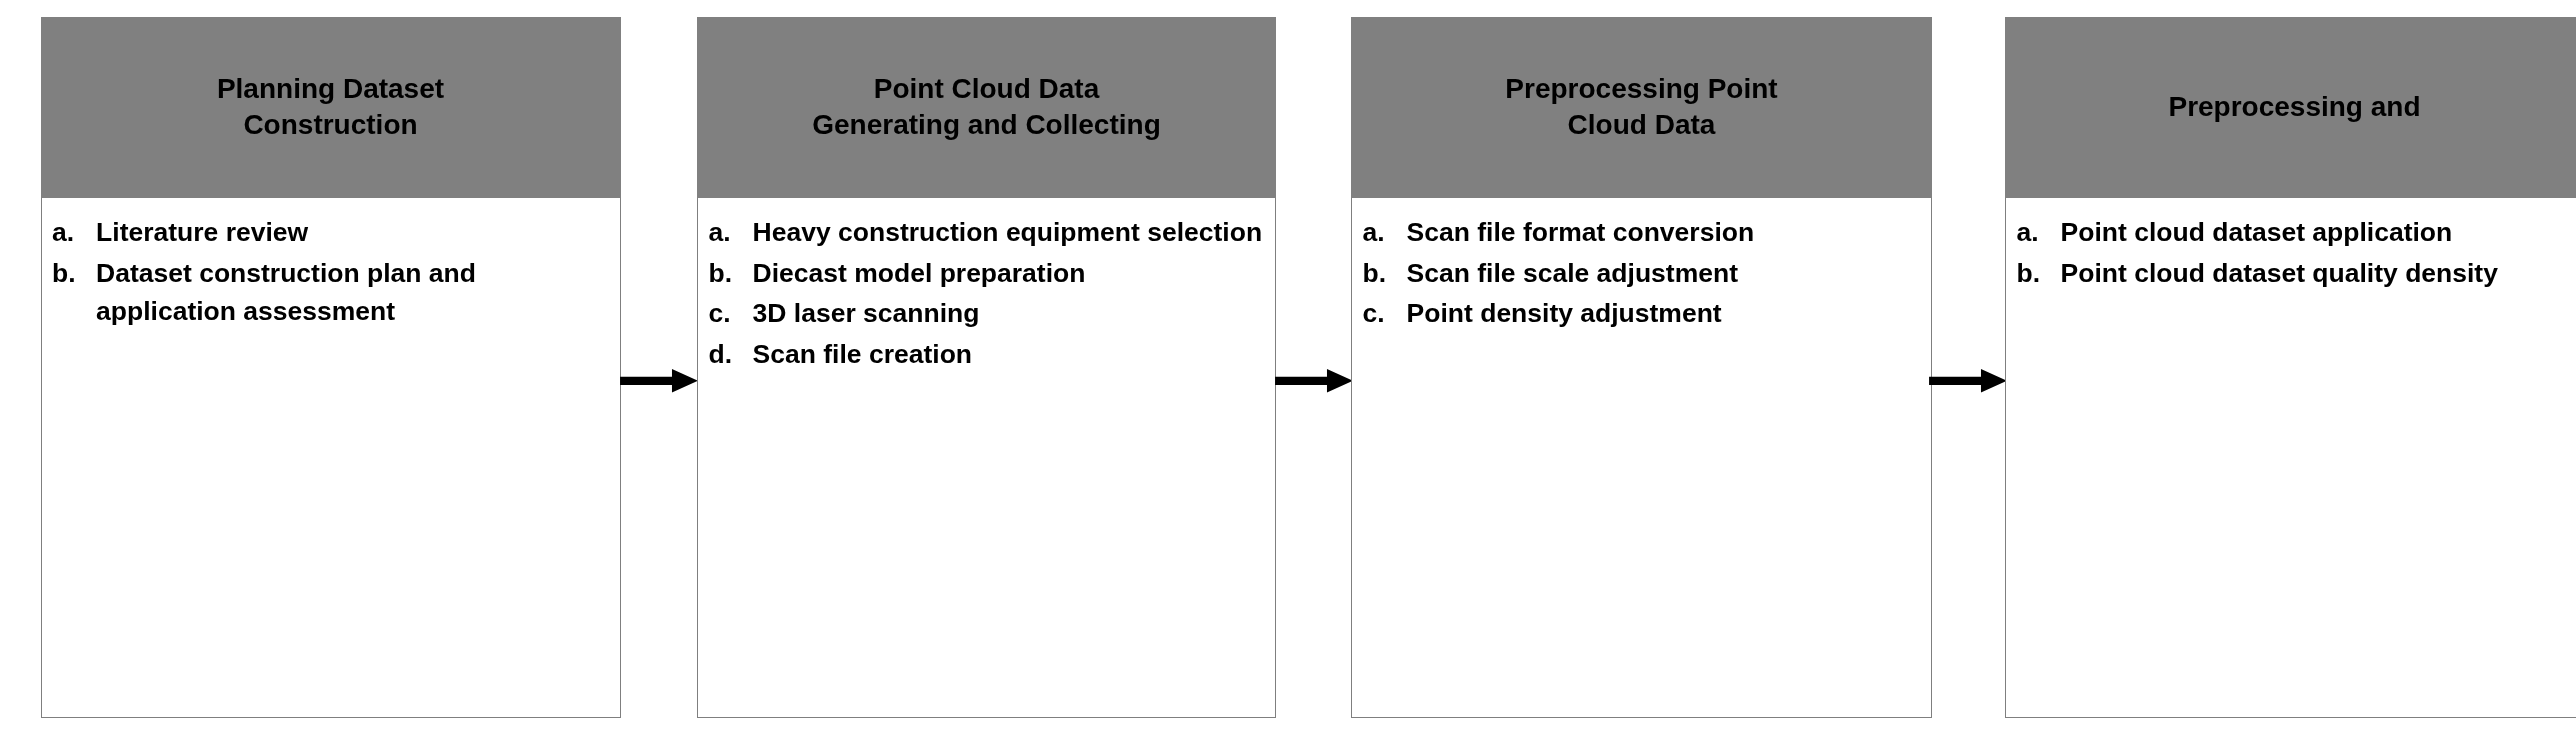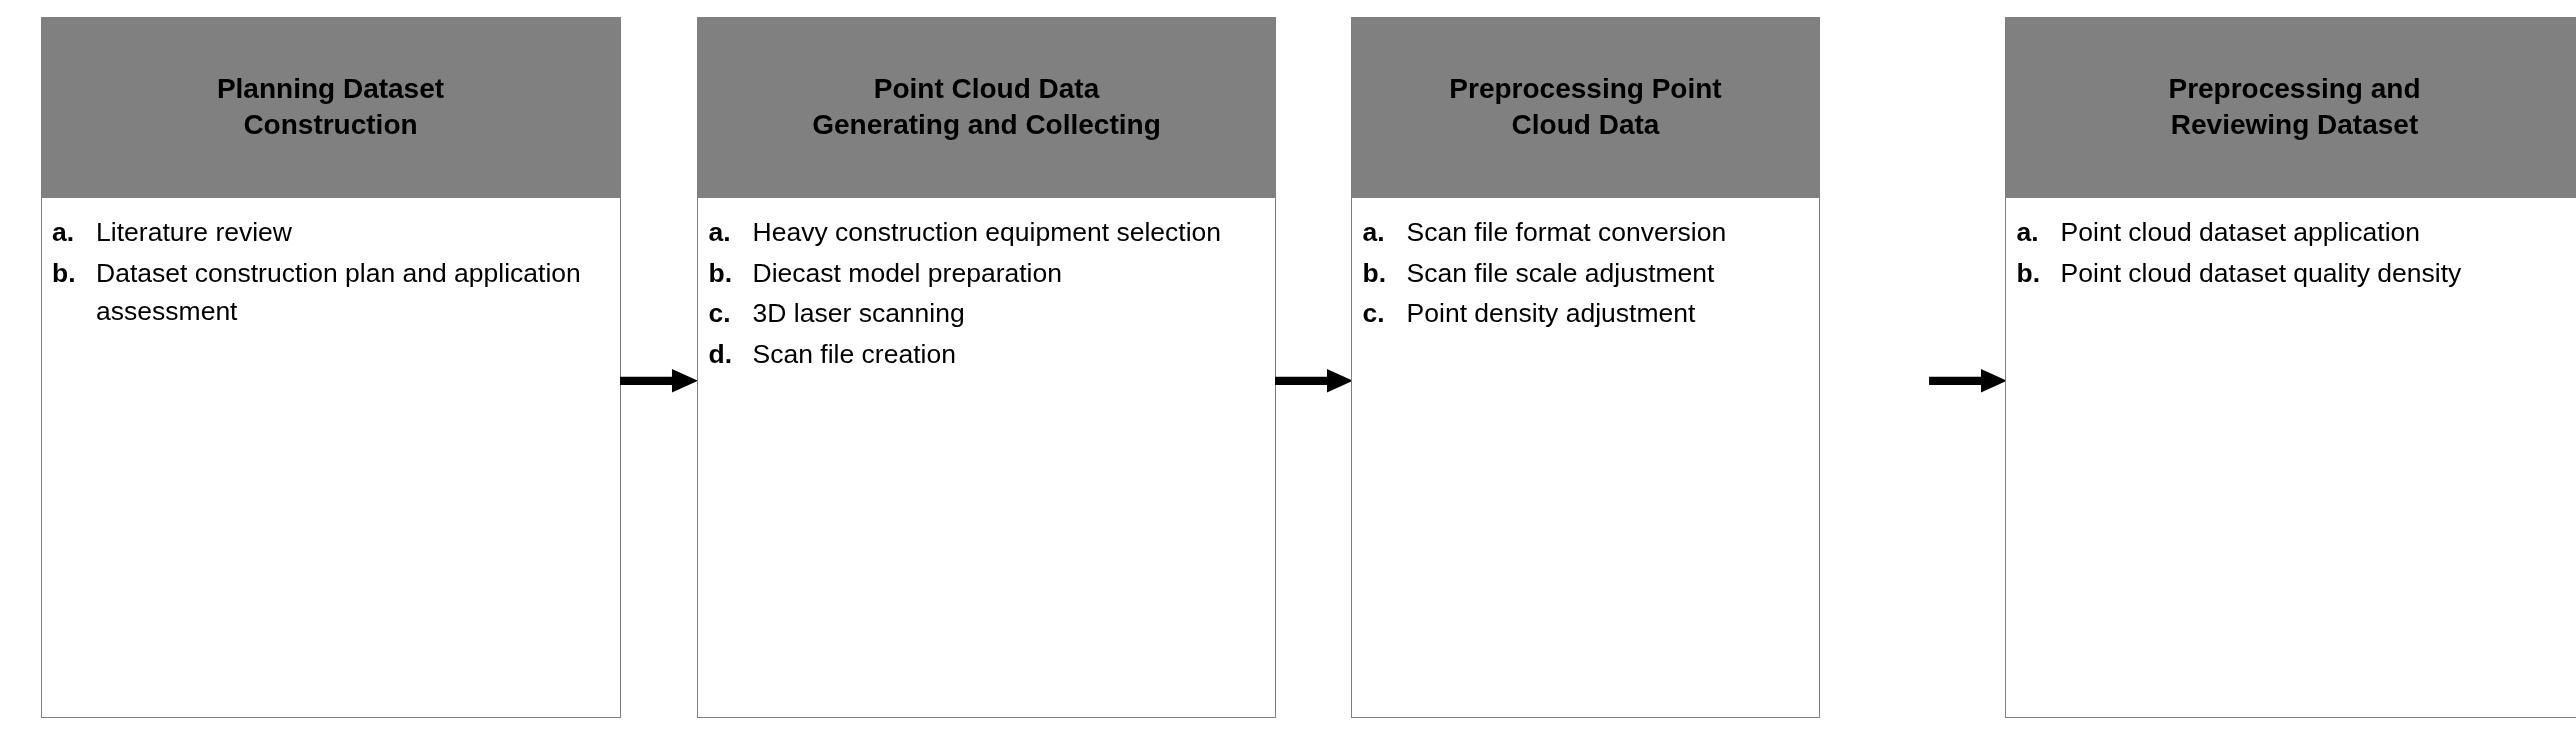--- a/index.html
+++ b/index.html
@@ -69,38 +69,38 @@
     flex: 0 0 auto;
     width: 44px;
     font-size: 26.5px;
     font-weight: bold;
     line-height: 1.45;
     color: #000000;
   }
   .item-text {
     flex: 1 1 auto;
     font-size: 26.5px;
-    font-weight: normal;
+    font-weight: bold;
     line-height: 1.45;
     color: #000000;
   }
 
   
   .arrow {
     position: absolute;
     top: 369px;
     height: 23.6px;
     display: block;
   }
   .arrow svg { display: block; }
 
   
   #stage-1 { left: 16.5px;   width: 580px;  }
   #stage-2 { left: 673px; width: 579px;  }
-  #stage-3 { left: 1327px; width: 469px;  }
+  #stage-3 { left: 1327px; width: 581px;  }
   #stage-4 { left: 1981px; width: 579px;  }
 
   #arrow-1 { left: 596px; width: 78px; }
   #arrow-2 { left: 1251px; width: 78px; }
   #arrow-3 { left: 1905px; width: 78px; }
 </style>
 </head>
 <body>
 
 <div id="flow">
@@ -188,21 +188,20 @@
 
   <div class="arrow" id="arrow-3">
     <svg width="78" height="23.6" viewBox="0 0 132 40" aria-hidden="true">
       <path d="M0 13 H88 V0 L132 20 L88 40 V27 H0 Z" fill="#000000"></path>
     </svg>
   </div>
 
   <div class="stage" id="stage-4">
     <div class="stage-header">
       <span class="hline">Preprocessing and</span>
-      <span class="hline">Reviewing Dataset</span>
     </div>
     <div class="stage-body">
       <ul class="item-list">
         <li class="item">
           <span class="item-marker">a.</span>
           <span class="item-text">Point cloud dataset application</span>
         </li>
         <li class="item">
           <span class="item-marker">b.</span>
           <span class="item-text">Point cloud dataset quality density</span>

